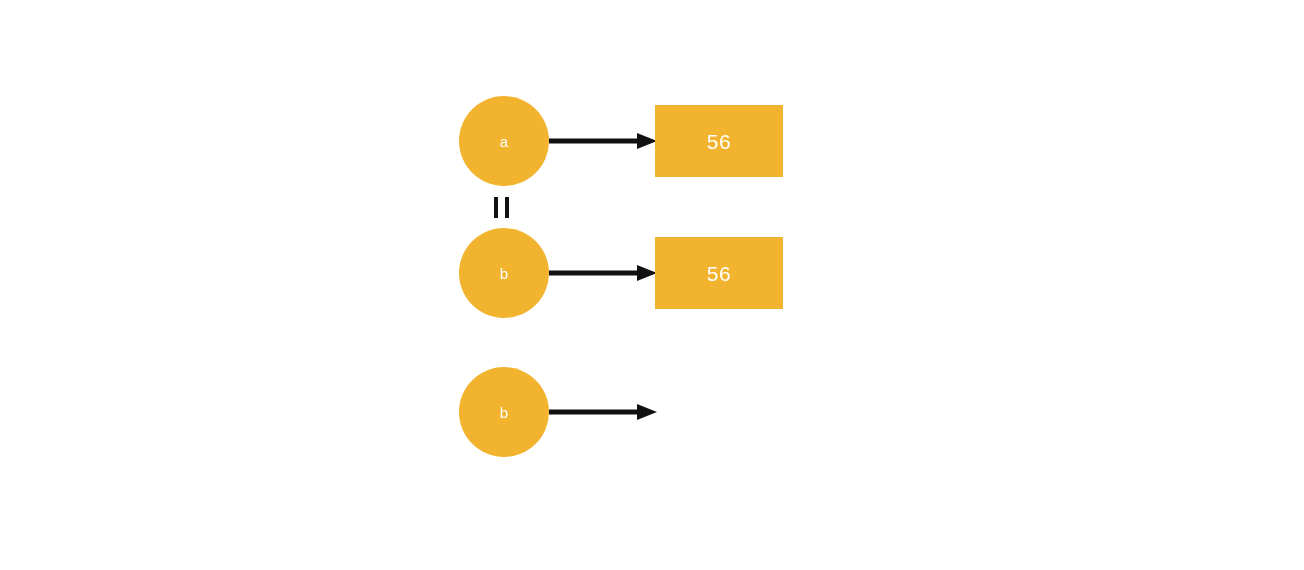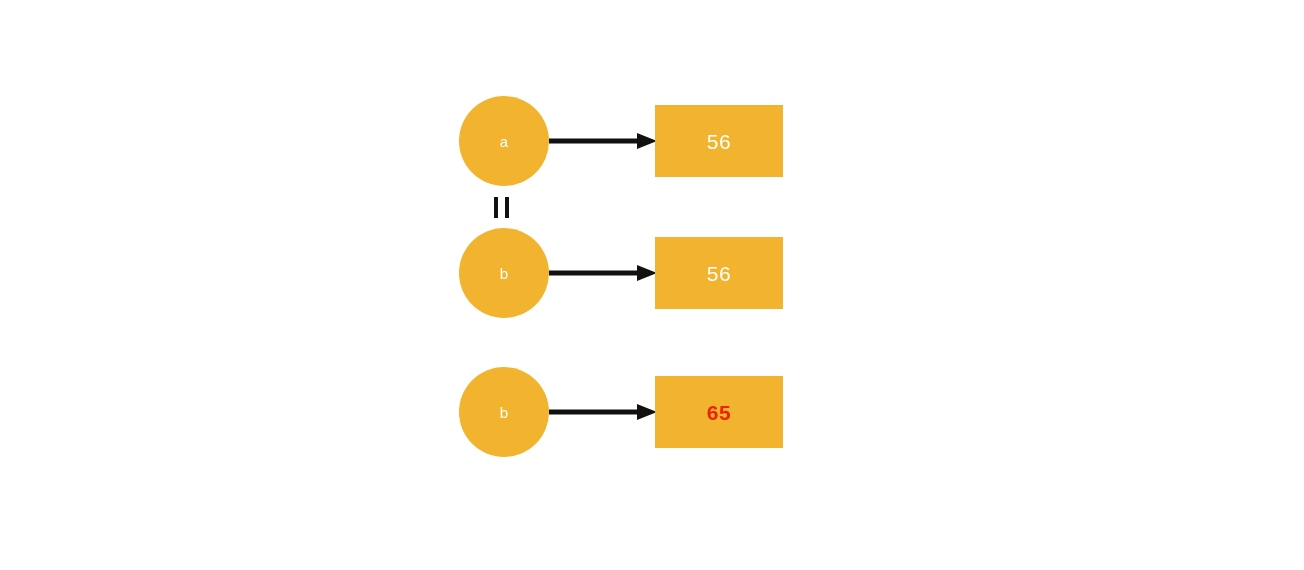--- a/index.html
+++ b/index.html
@@ -152,18 +152,15 @@
   <div class="diagram-row row-3">
     <div class="node-circle">
       <span class="node-circle-label">b</span>
     </div>
     <div class="arrow">
       <svg width="108" height="18" viewBox="0 0 108 18" xmlns="http://www.w3.org/2000/svg">
         <rect x="0" y="6.5" width="92" height="5" fill="#111111"></rect>
         <polygon points="88,1 108,9 88,17" fill="#111111"></polygon>
       </svg>
     </div>
-    <div class="node-rect">
-      <span class="node-rect-value value-highlight">65</span>
-    </div>
   </div>
 
 </div>
 
 </body></html>

